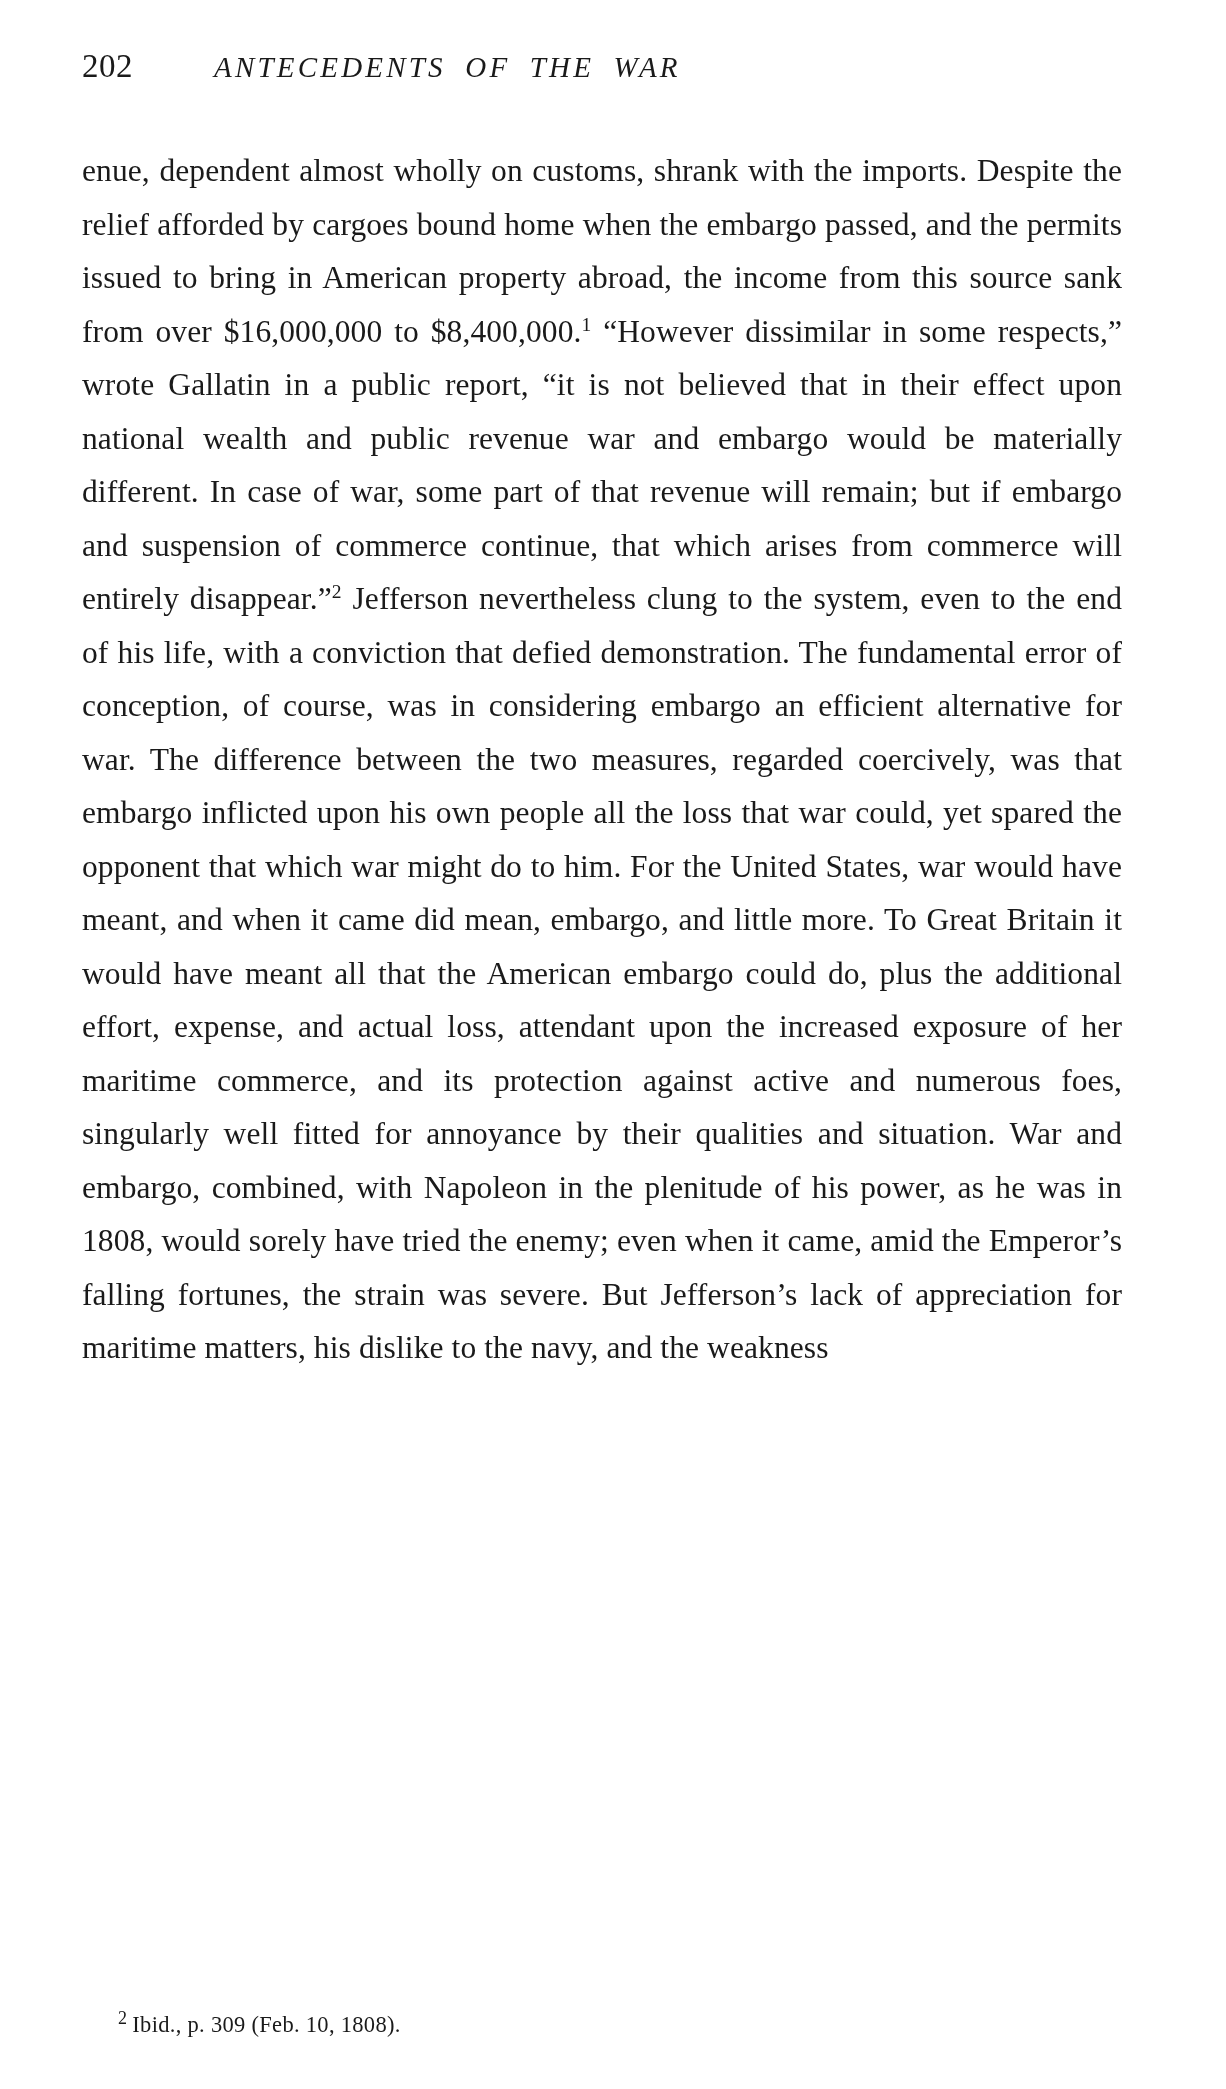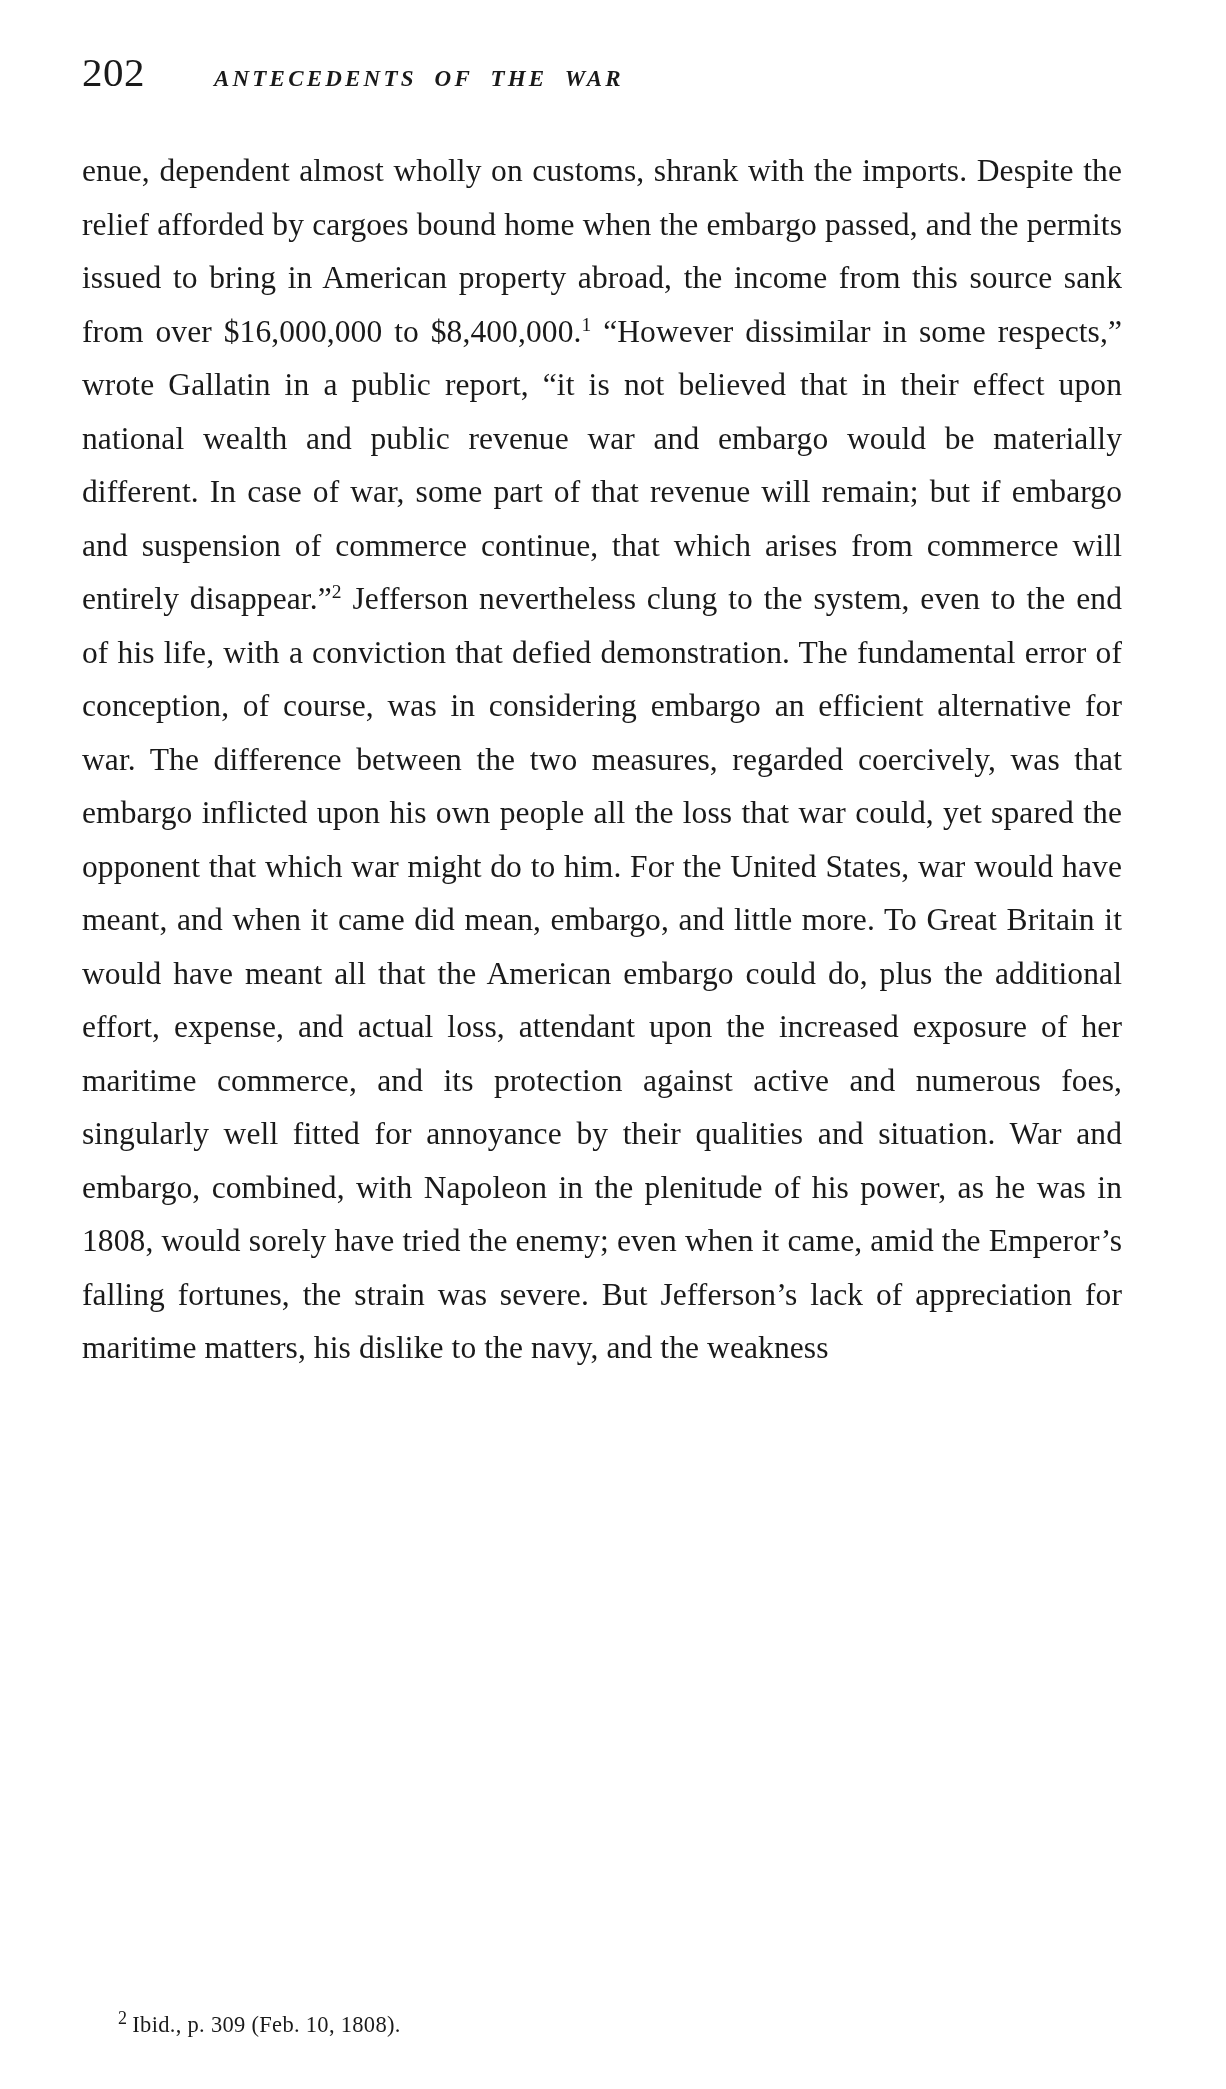--- a/index.html
+++ b/index.html
@@ -21,31 +21,31 @@
     box-sizing: border-box;
     padding: 48px 104px 40px 72px;
   }
   .header {
     display: flex;
     align-items: baseline;
     height: 70px;
     margin-left: 10px;
   }
   .folio {
-    font-size: 41px;
+    font-size: 33px;
     letter-spacing: 0.5px;
     width: 132px;
     flex: 0 0 auto;
   }
   .running-title {
     font-style: italic;
-    font-size: 23px;
+    font-size: 29px;
     letter-spacing: 3.2px;
     word-spacing: 9px;
-    font-weight: 700;
+    font-weight: 400;
   }
   .body-block {
     margin-top: 26px;
     margin-left: 10px;
     width: 1040px;
   }
   .body-block p {
     margin: 0;
     font-size: 31.5px;
     line-height: 53.5px;

